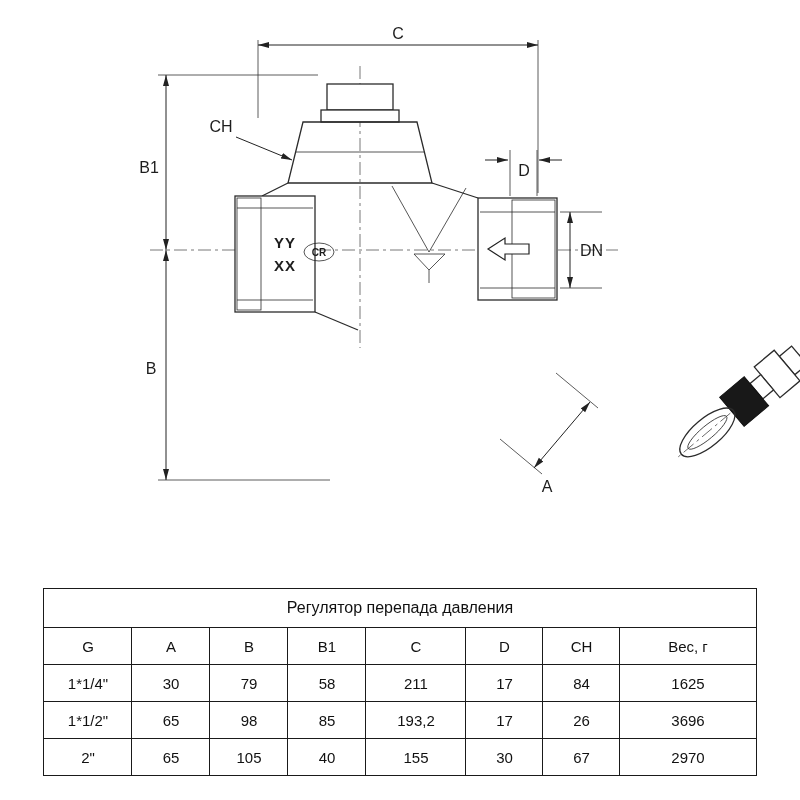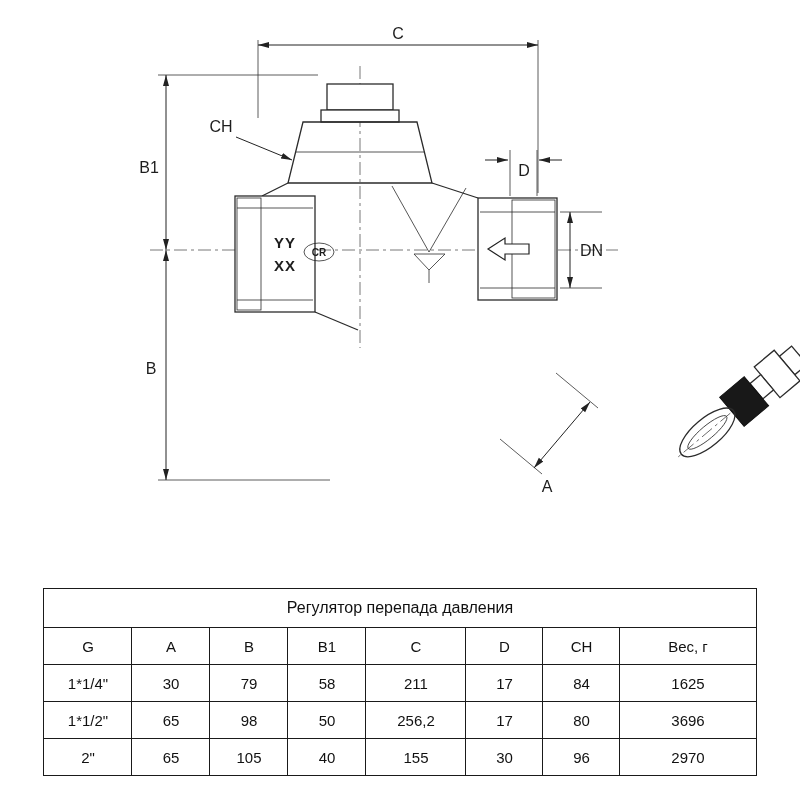--- a/index.html
+++ b/index.html
@@ -175,32 +175,32 @@
         <td>58</td>
         <td>211</td>
         <td>17</td>
         <td>84</td>
         <td>1625</td>
       </tr>
       <tr>
         <td>1*1/2"</td>
         <td>65</td>
         <td>98</td>
-        <td>50</td>
-        <td>256,2</td>
+        <td>85</td>
+        <td>193,2</td>
         <td>17</td>
-        <td>80</td>
+        <td>26</td>
         <td>3696</td>
       </tr>
       <tr>
         <td>2"</td>
         <td>65</td>
         <td>105</td>
         <td>40</td>
         <td>155</td>
         <td>30</td>
-        <td>96</td>
+        <td>67</td>
         <td>2970</td>
       </tr>
     </tbody>
   </table>
 
 </div>
 
 </body></html>

